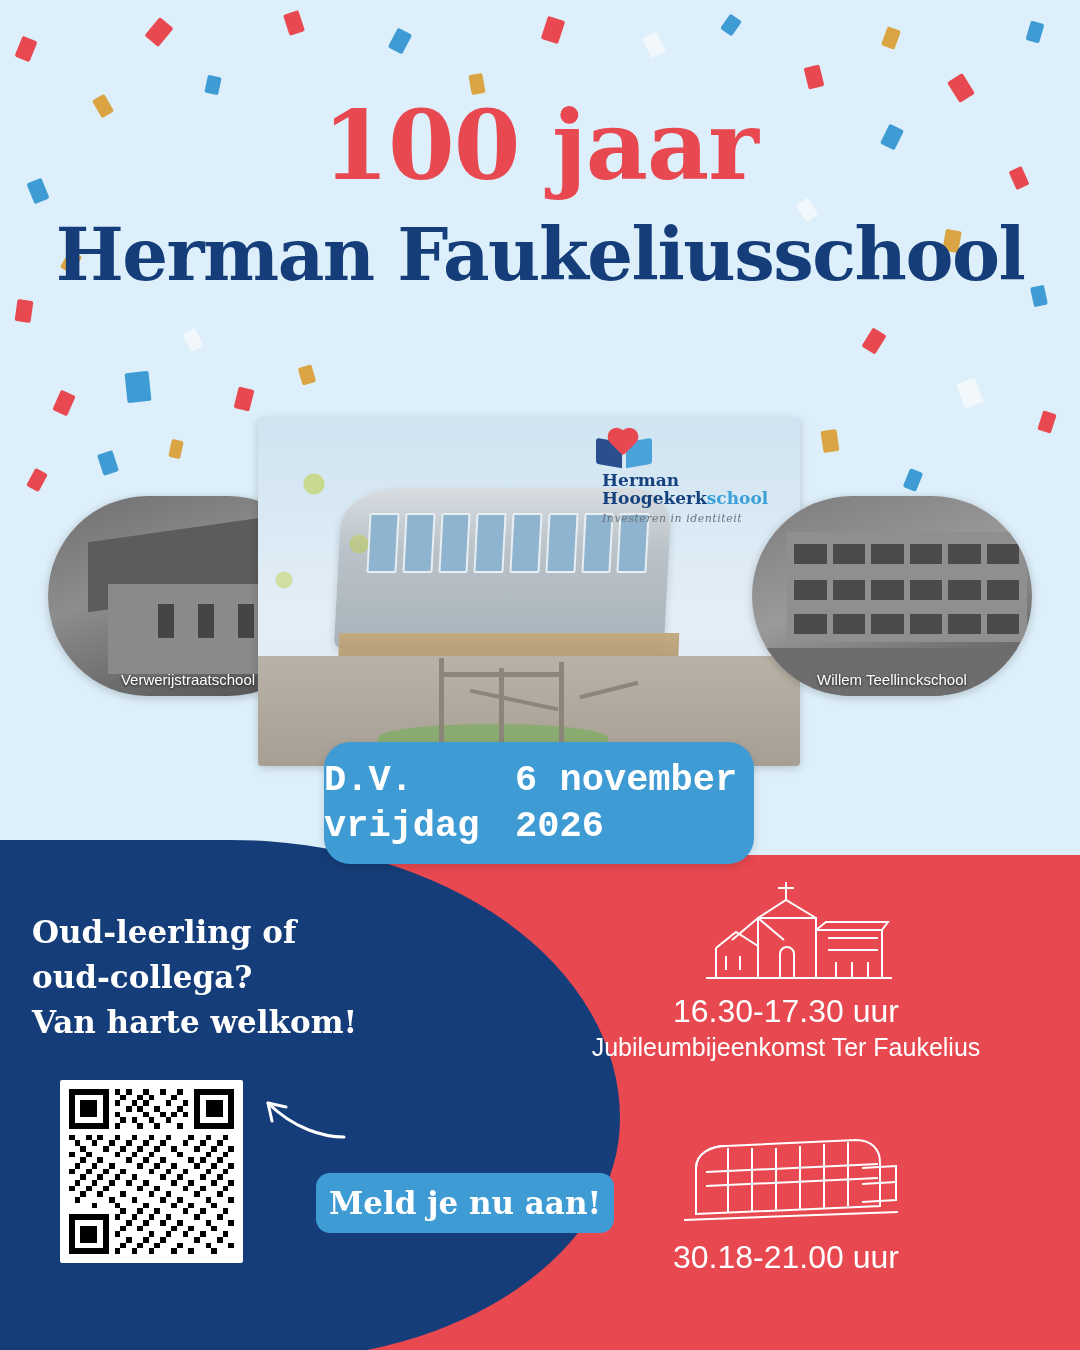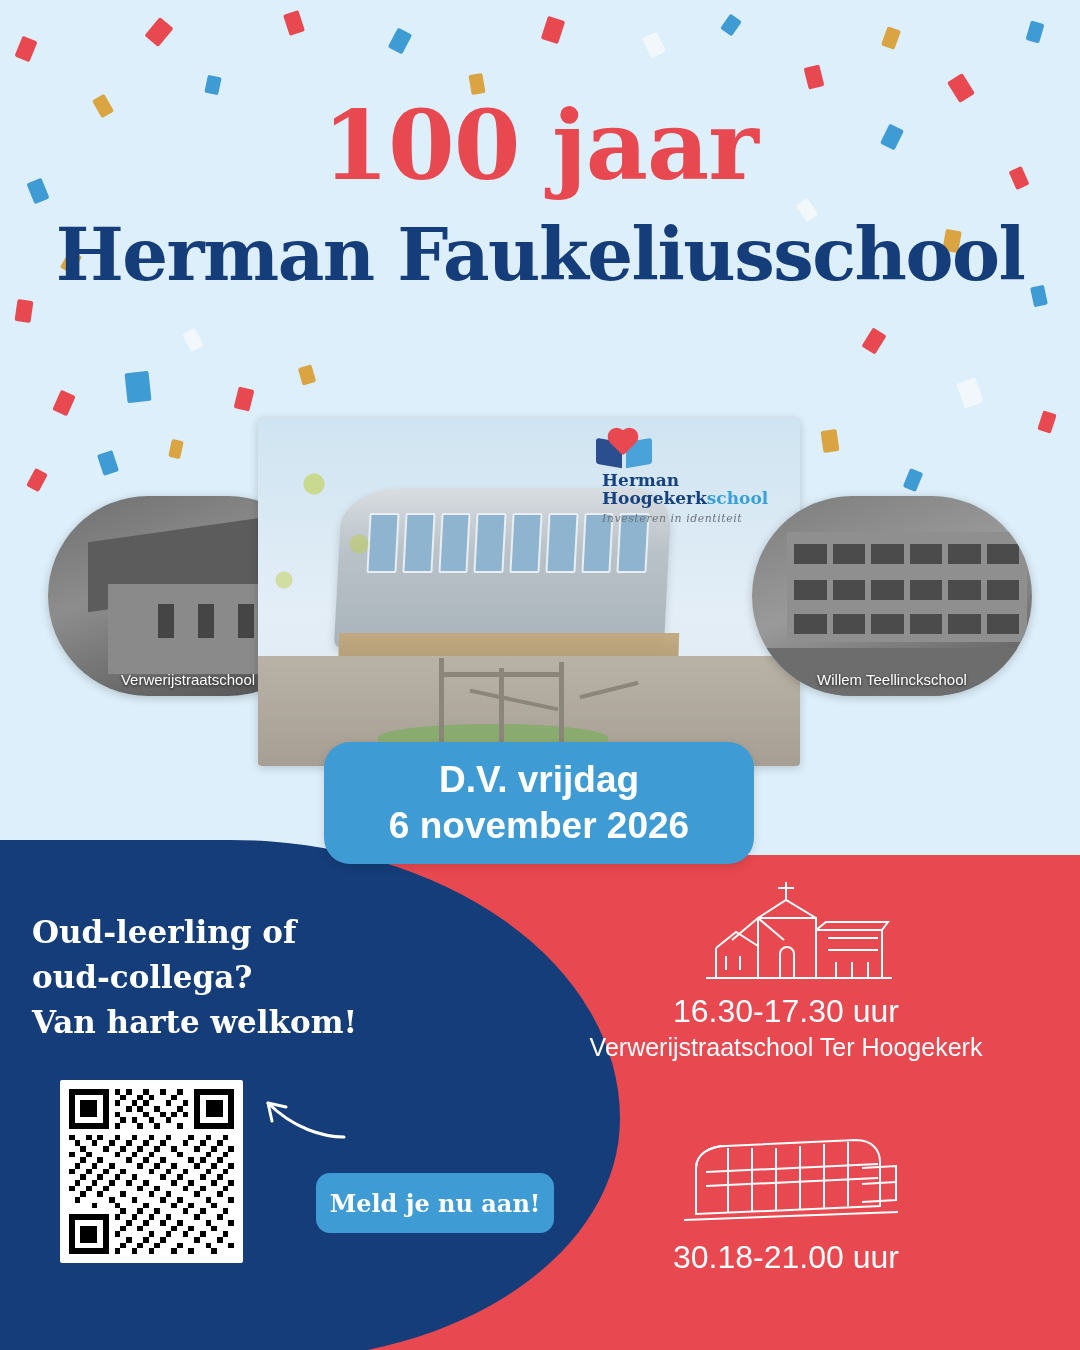--- a/index.html
+++ b/index.html
@@ -99,22 +99,22 @@
   .sp-right .ground{position:absolute;left:0;bottom:0;width:100%;height:48px;background:#6d6d6d;}
   .cap{
     position:absolute;bottom:8px;left:0;width:100%;text-align:center;
     color:#ffffff;font-size:15px;text-shadow:0 1px 3px rgba(0,0,0,.8);
   }
 
   
   .date-badge{
     position:absolute;left:324px;top:742px;width:430px;height:122px;
     background:#3f9bd4;border-radius:26px;z-index:7;
-    display:flex;flex-direction:column;align-items:center;justify-content:center;
-    color:#fff;font-family:Liberation Sans, sans-serif;font-weight:bold;font-size:37px;line-height:1.25;
+    display:flex;align-items:center;justify-content:center;
+    color:#fff;font-family:Liberation Mono, monospace;font-weight:bold;font-size:37px;line-height:1.25;
     box-shadow:0 3px 10px rgba(0,0,0,.12);
   }
 
   
   .red-panel{
     position:absolute;left:0;top:855px;width:1080px;height:495px;background:#e8484f;z-index:3;
   }
   .blue-curve{
     position:absolute;left:-170px;top:840px;width:790px;height:520px;background:#153d79;
     border-top-right-radius:420px 300px;border-bottom-right-radius:380px 260px;z-index:4;
@@ -125,23 +125,23 @@
   .invite{
     position:absolute;left:32px;top:55px;width:440px;
     color:#ffffff;font-family:"DejaVu Serif",serif;font-weight:bold;font-size:31px;line-height:1.45;
   }
   .qr{
     position:absolute;left:60px;top:225px;width:165px;height:165px;background:#ffffff;padding:9px;border-radius:2px;
   }
   .qr svg{display:block;width:100%;height:100%;}
   .arrow{position:absolute;left:258px;top:238px;width:90px;height:52px;}
   .cta{
-    position:absolute;left:316px;top:318px;width:238px;height:60px;background:#3f9bd4;border-radius:14px;
+    position:absolute;left:316px;top:318px;width:298px;height:60px;background:#3f9bd4;border-radius:14px;
     display:flex;align-items:center;justify-content:center;
-    color:#fff;font-family:"DejaVu Serif",serif;font-weight:bold;font-size:24px;
+    color:#fff;font-family:"DejaVu Serif",serif;font-weight:bold;font-size:31px;
   }
   .weburl{
     position:absolute;left:42px;top:425px;width:480px;
     color:#fff;font-family:"DejaVu Serif",serif;font-weight:bold;font-size:30px;
   }
 
   
   .right-content{position:absolute;right:0;top:855px;width:600px;height:495px;z-index:8;color:#fff;}
   .ev{position:absolute;width:560px;right:14px;text-align:center;}
   .ev .ico{height:110px;display:flex;align-items:center;justify-content:center;}
@@ -530,21 +530,21 @@
           <path d="M150,52 L160,44 L222,44 L216,52"></path>
           <path d="M162,60 L212,60 M162,72 L212,72"></path>
           <path d="M170,84 L170,100 M186,84 L186,100 M202,84 L202,100"></path>
           <path d="M114,76 L114,100 M128,76 L128,100"></path>
           <path d="M114,76 A7,7 0 0 1 128,76"></path>
           <path d="M60,78 L60,92 M74,78 L74,92"></path>
           <path d="M40,100 L226,100"></path>
         </svg>
       </div>
       <div class="t">16.30-17.30 uur</div>
-      <div class="d">Verwerijstraatschool Ter Hoogekerk</div>
+      <div class="d">Jubileumbijeenkomst Ter Faukelius</div>
     </div>
 
     <div class="ev ev2">
       <div class="ico">
         <svg class="linework" width="240" height="100" viewBox="0 0 240 100">
           <path d="M30,86 L30,40 C30,26 44,18 60,18 L190,12 C206,12 214,22 214,34 L214,78 Z"></path>
           <path d="M30,40 C30,26 44,18 60,18"></path>
           <path d="M62,20 L62,84"></path>
           <path d="M86,20 L86,84 M110,20 L110,82 M134,18 L134,82 M158,16 L158,80 M182,14 L182,78"></path>
           <path d="M40,44 L212,36"></path>

